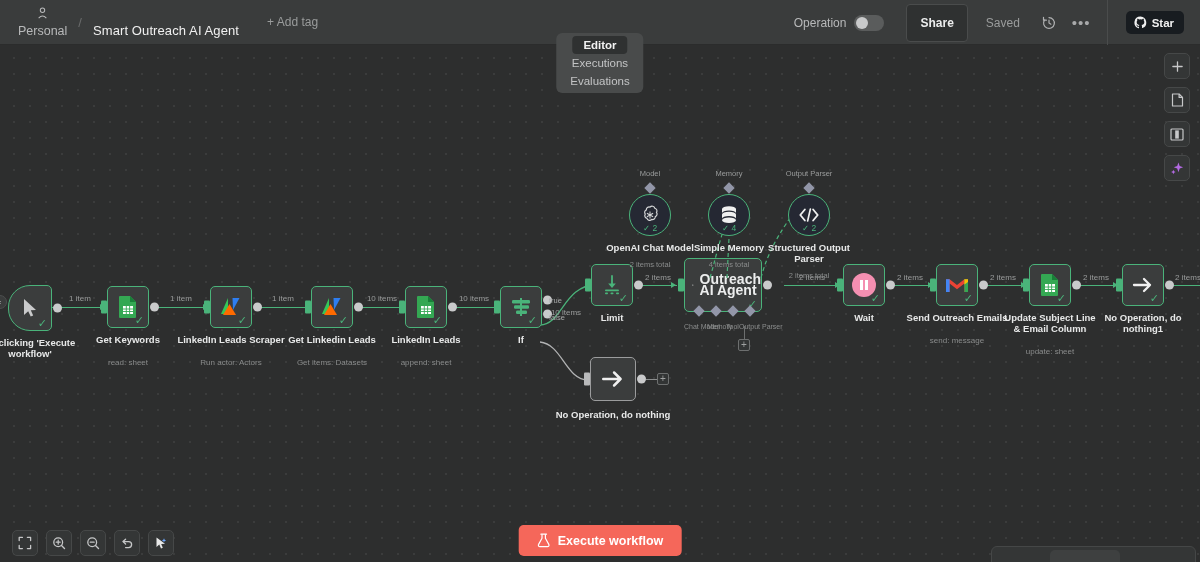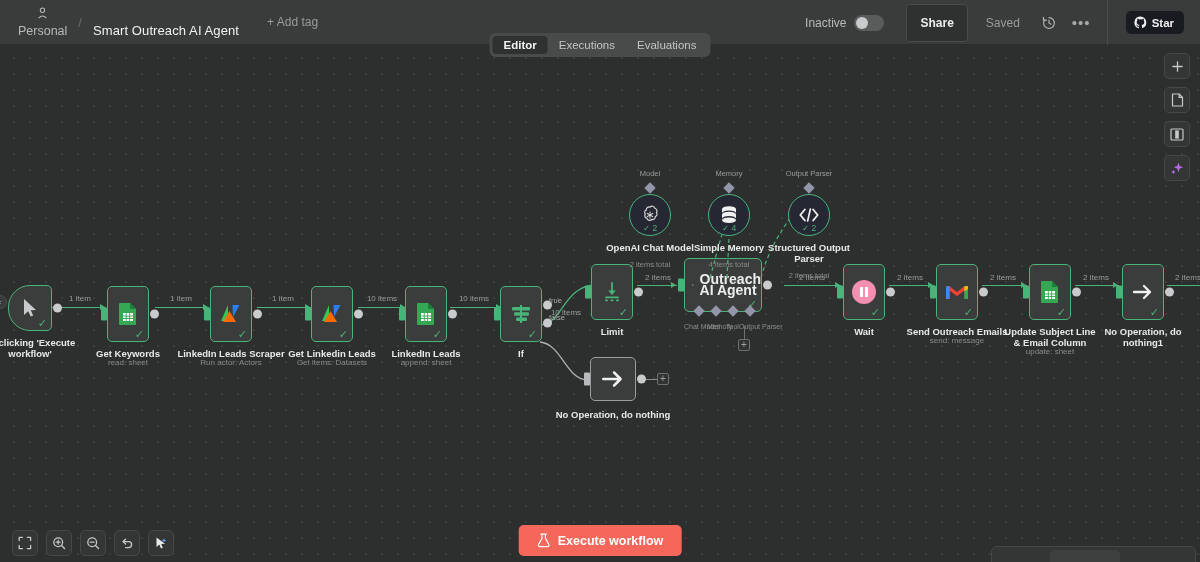--- a/index.html
+++ b/index.html
@@ -47,20 +47,21 @@
     font-size: 11.5px; font-weight: 700; color: #f0f0f0;
     margin-right: 16px;
   }
 
   
   .tabs {
     position: absolute; top: 33px; left: 50%; transform: translateX(-50%);
     display: flex; align-items: center; gap: 0;
     background: #494b4b; border-radius: 6px; padding: 3px;
     z-index: 45;
+    flex-direction: column;
   }
   .tab { font-size: 11.5px; color: #c3c4c5; padding: 3px 11px; border-radius: 4px; }
   .tab.active { background: #2f3131; color: #f2f2f2; font-weight: 700; }
 
   
   .canvas {
     position: absolute; top: 45px; left: 0; width: 1200px; height: 517px;
     background-color: #2d2e2e;
     background-image: radial-gradient(circle, #3b3c3c 1.1px, transparent 1.2px);
     background-size: 16px 16px;
@@ -70,21 +71,21 @@
   .edge-collapse {
     position: absolute; left: -7px; top: 250px; width: 14px; height: 14px;
     background: #3a3c3c; border: 1px solid #4d4f4f; border-radius: 50%;
     display:flex; align-items:center; justify-content:center;
     color: #b0b1b2; font-size: 8px;
   }
 
   
   .node { position: absolute; }
   .node-box {
-    width: 42px; height: 56px; border-radius: 5px;
+    width: 42px; height: 42px; border-radius: 5px;
     background: #3b3d3d; border: 1.3px solid #4ab37a;
     display: flex; align-items: center; justify-content: center;
     position: relative;
   }
   .node-box.wide { width: 78px; height: 54px; }
   .node-box.gray { border-color: #9b9c9d; }
   .node-box.trigger {
     border-radius: 22px 5px 5px 22px; width: 44px; height: 46px;
   }
   .node-check {
@@ -212,21 +213,21 @@
         </svg>
         <span>Personal</span>
       </div>
       <span class="crumb-sep">/</span>
       <span class="wf-title">Smart Outreach AI Agent</span>
       <span class="add-tag">+ Add tag</span>
     </div>
 
     <div class="hdr-right">
       <div class="inactive-wrap">
-        <span class="inactive-lbl">Inactive</span>
+        <span class="inactive-lbl">Operation</span>
         <div class="toggle">
             <div class="knob"></div>
           </div>
       </div>
       <div class="share-btn">Share</div>
       <div class="saved-lbl">Saved</div>
       <div class="icon-btn">
         <svg width="14" height="14" viewBox="0 0 14 14">
           <path d="M7 1.6a5.4 5.4 0 1 1-4.6 2.5" fill="none" stroke="#b0b1b2" stroke-width="1.2" stroke-linecap="round"></path>
           <path d="M1.5 1.3v2.9h2.9" fill="none" stroke="#b0b1b2" stroke-width="1.2" stroke-linecap="round" stroke-linejoin="round"></path>

